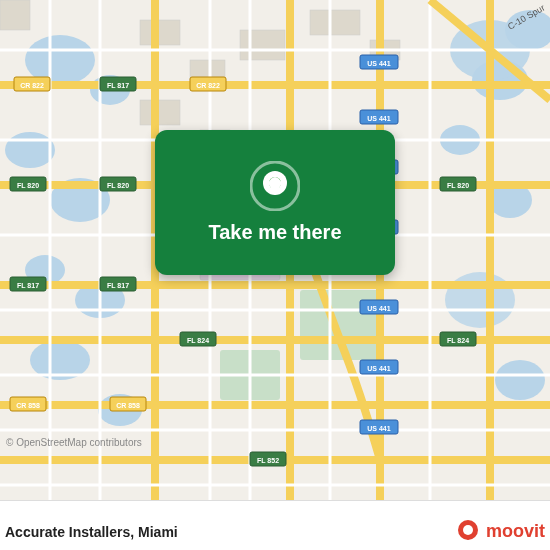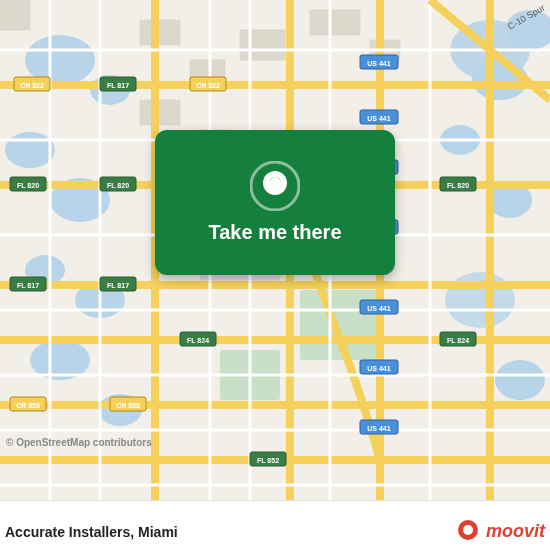--- a/index.html
+++ b/index.html
@@ -78,39 +78,37 @@
       font-weight: bold;
       color: #222;
     }
 
     #attribution {
       font-size: 10px;
       color: #888;
       position: absolute;
       bottom: 52px;
       left: 6px;
-      font-weight: bold;
     }
 
     #moovit-logo {
       display: flex;
       align-items: center;
     }
 
     #moovit-pin {
       width: 28px;
       height: 28px;
       margin-right: 4px;
     }
 
     #moovit-text {
       font-size: 18px;
       font-weight: bold;
       color: #e04030;
-      font-style: italic;
     }
 
     
     .road-major { stroke: #f5d05a; stroke-width: 8; fill: none; }
     .road-minor { stroke: #ffffff; stroke-width: 3; fill: none; }
     .road-label { fill: #555; font-size: 9px; font-family: Arial; }
     .road-badge-yellow { fill: #f5d05a; stroke: #b8860b; stroke-width: 1; }
     .road-badge-green { fill: #3a7d44; stroke: #2a5e32; stroke-width: 1; }
     .road-badge-blue { fill: #4a90d9; stroke: #2a60a9; stroke-width: 1; }
     .road-badge-text { fill: white; font-size: 7px; font-family: Arial; font-weight: bold; }

